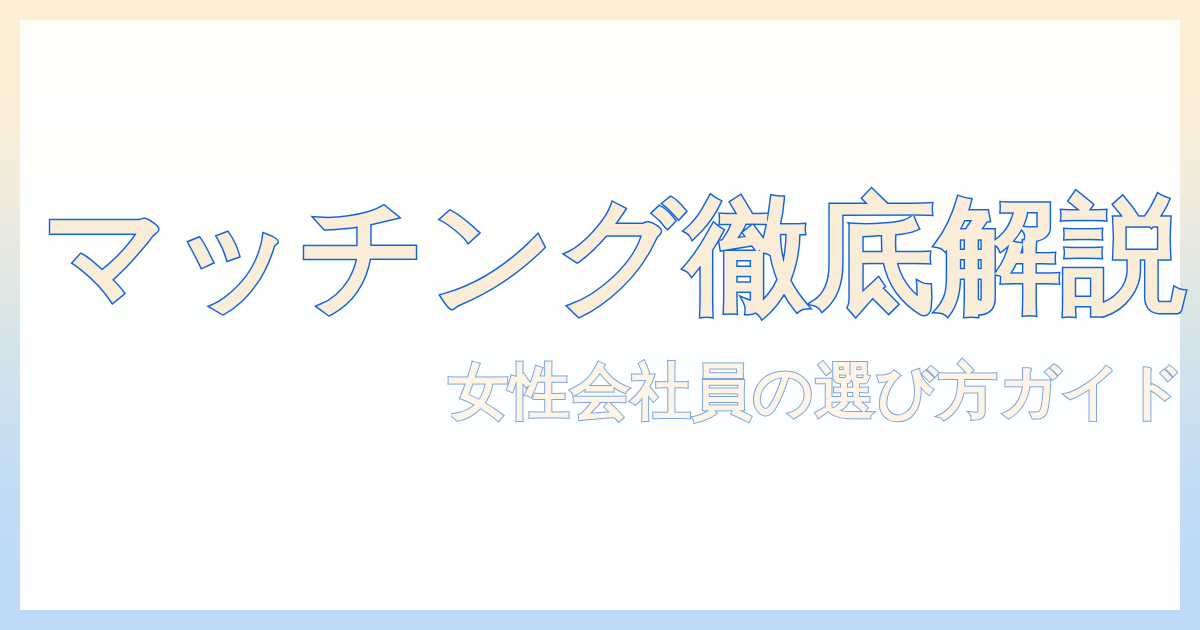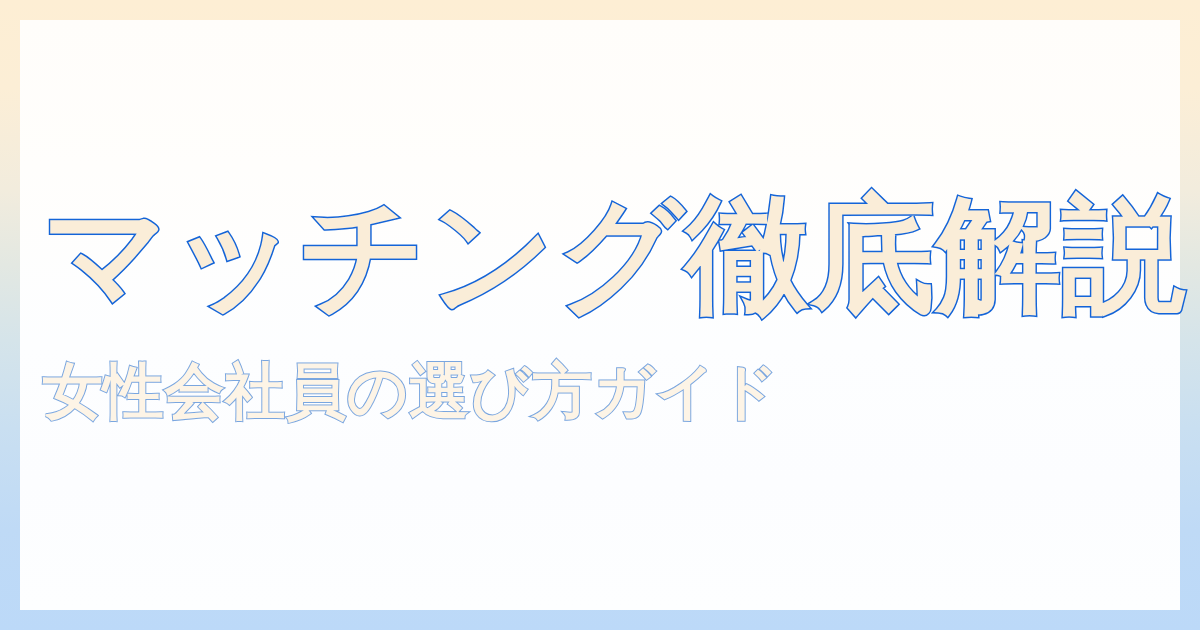--- a/index.html
+++ b/index.html
@@ -51,21 +51,21 @@
     display: flex;
     flex-direction: column;
     align-items: center;
     justify-content: center;
   }
 
   
   #text-block {
     position: relative;
     width: 100%;
-    text-align: left;
+    text-align: right;
     margin-top: -18px;
     padding-left: 28px;
   }
 
   .jp-title,
   .jp-subtitle {
     margin: 0;
     font-weight: 700;
     letter-spacing: 0.012em;
     white-space: nowrap;

